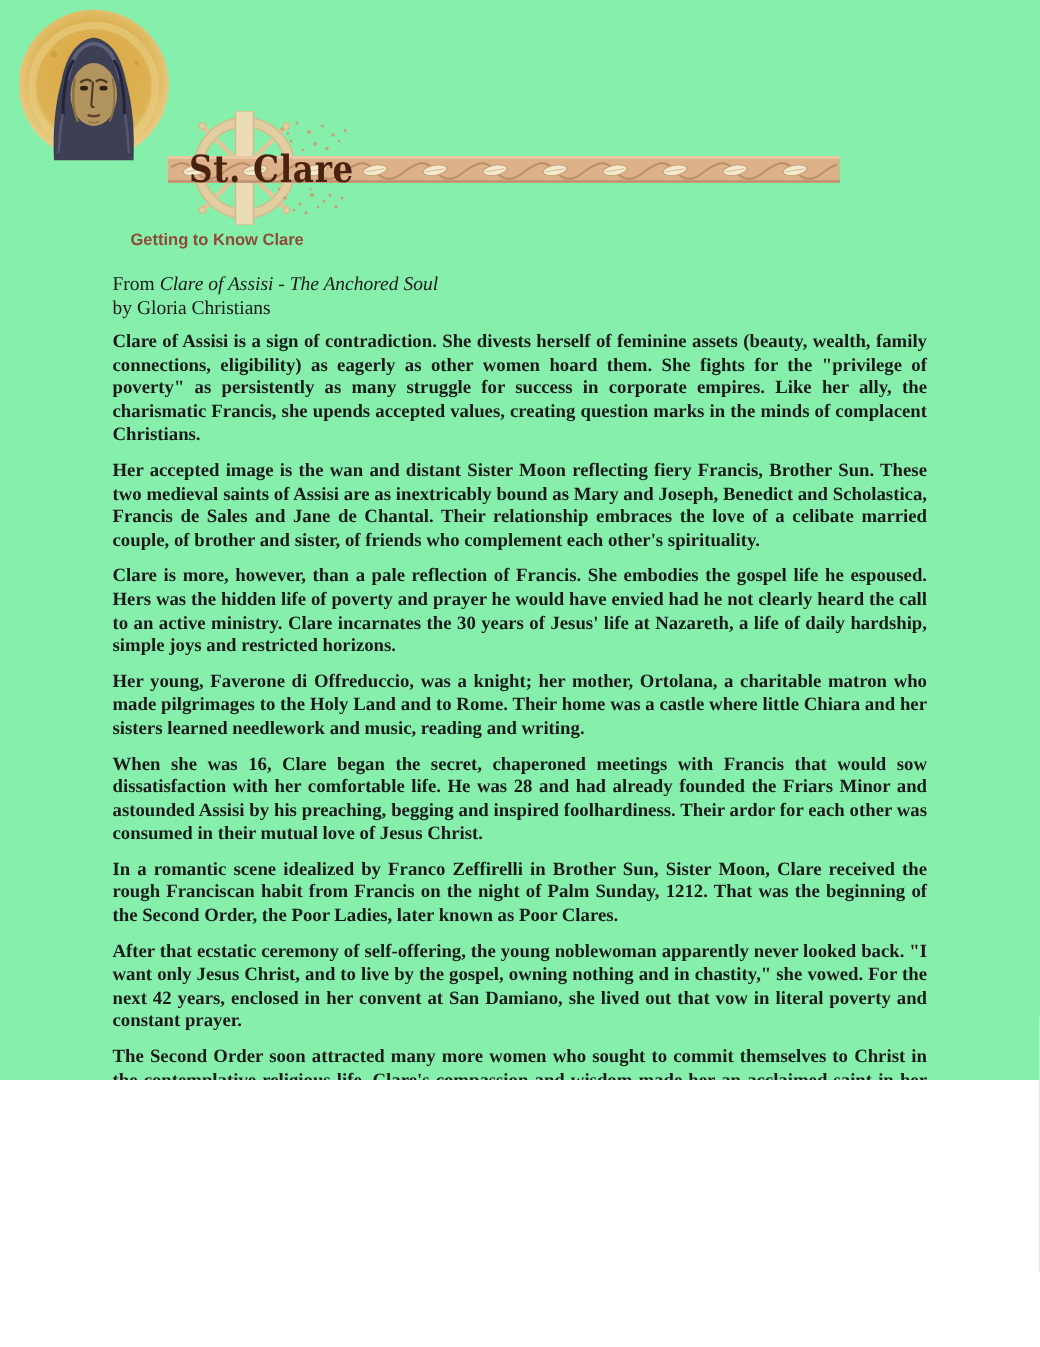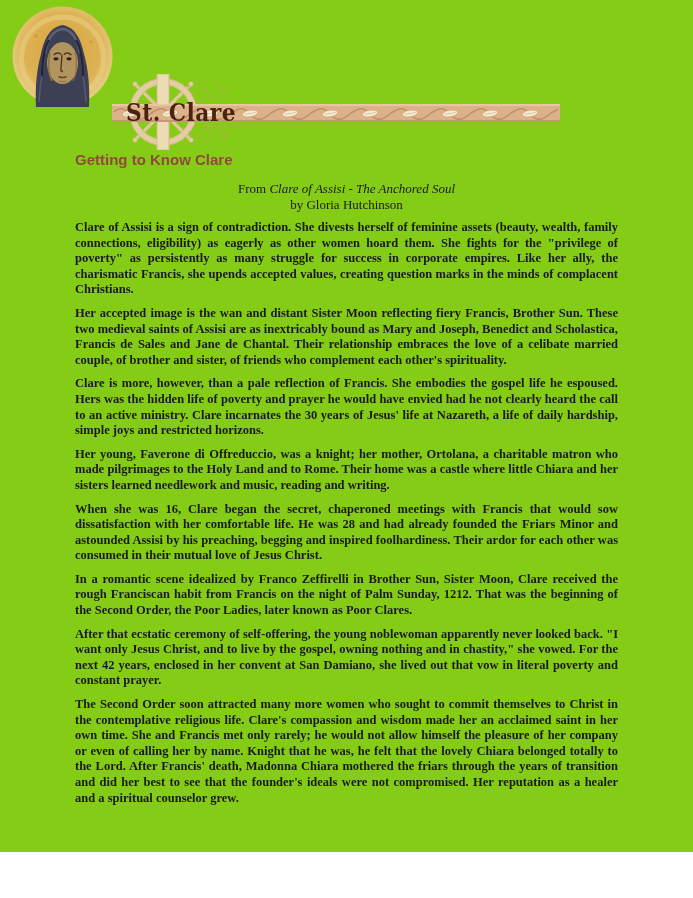--- a/index.html
+++ b/index.html
@@ -1,20 +1,20 @@
 <!DOCTYPE html>
 <html><head>
 <meta charset="utf-8">
 <style>
   html, body { margin: 0; padding: 0; background: #ffffff; }
   .page {
     position: relative;
     width: 693px;
-    height: 852px;
-    background: #84cc16;
+    height: 720px;
+    background: #86efac;
     overflow: hidden;
     font-family: "Liberation Serif", serif;
   }
   .icon-wrap {
     position: absolute;
     left: 12px;
     top: 6px;
     width: 101px;
     height: 101px;
   }
@@ -27,31 +27,30 @@
   }
   .content {
     position: absolute;
     left: 75px;
     top: 150px;
     width: 543px;
     color: #1a1a1a;
   }
   .heading {
     font-family: "Liberation Sans", sans-serif;
-    font-size: 15px;
+    font-size: 11px;
     font-weight: bold;
     color: #8f4a3a;
-    margin: 2px 0 0 0;
+    margin: 2px 0 0 12px;
     line-height: 16px;
   }
   .attr {
     font-size: 13px;
     line-height: 15.5px;
     margin: 13px 0 6px 0;
-    text-align: center;
   }
   .attr .book-title { font-style: italic; }
   .body-p {
     font-size: 12.5px;
     line-height: 15.6px;
     margin: 8px 0 0 0;
     text-align: justify;
     font-weight: bold;
   }
 </style>
@@ -169,21 +168,21 @@
       <text x="16" y="47" font-family="DejaVu Serif, serif" font-size="25" font-weight="bold" fill="#4a2310" letter-spacing="0.5" textLength="110" lengthAdjust="spacingAndGlyphs">St. Clare</text>
     </svg>
   </div>
 
   <div class="content">
     <h1 class="heading">Getting to Know Clare</h1>
 
     <p class="attr">
       <span>From</span>
       <span class="book-title">Clare of Assisi - The Anchored Soul</span><br>
-      <span>by Gloria Hutchinson</span>
+      <span>by Gloria Christians</span>
     </p>
 
     <p class="body-p">Clare of Assisi is a sign of contradiction. She divests herself of feminine assets (beauty, wealth, family connections, eligibility) as eagerly as other women hoard them. She fights for the "privilege of poverty" as persistently as many struggle for success in corporate empires. Like her ally, the charismatic Francis, she upends accepted values, creating question marks in the minds of complacent Christians.</p>
     <p class="body-p">Her accepted image is the wan and distant Sister Moon reflecting fiery Francis, Brother Sun. These two medieval saints of Assisi are as inextricably bound as Mary and Joseph, Benedict and Scholastica, Francis de Sales and Jane de Chantal. Their relationship embraces the love of a celibate married couple, of brother and sister, of friends who complement each other's spirituality.</p>
     <p class="body-p">Clare is more, however, than a pale reflection of Francis. She embodies the gospel life he espoused. Hers was the hidden life of poverty and prayer he would have envied had he not clearly heard the call to an active ministry. Clare incarnates the 30 years of Jesus' life at Nazareth, a life of daily hardship, simple joys and restricted horizons.</p>
     <p class="body-p">Her young, Faverone di Offreduccio, was a knight; her mother, Ortolana, a charitable matron who made pilgrimages to the Holy Land and to Rome. Their home was a castle where little Chiara and her sisters learned needlework and music, reading and writing.</p>
     <p class="body-p">When she was 16, Clare began the secret, chaperoned meetings with Francis that would sow dissatisfaction with her comfortable life. He was 28 and had already founded the Friars Minor and astounded Assisi by his preaching, begging and inspired foolhardiness. Their ardor for each other was consumed in their mutual love of Jesus Christ.</p>
     <p class="body-p">In a romantic scene idealized by Franco Zeffirelli in Brother Sun, Sister Moon, Clare received the rough Franciscan habit from Francis on the night of Palm Sunday, 1212. That was the beginning of the Second Order, the Poor Ladies, later known as Poor Clares.</p>
     <p class="body-p">After that ecstatic ceremony of self-offering, the young noblewoman apparently never looked back. "I want only Jesus Christ, and to live by the gospel, owning nothing and in chastity," she vowed. For the next 42 years, enclosed in her convent at San Damiano, she lived out that vow in literal poverty and constant prayer.</p>
     <p class="body-p">The Second Order soon attracted many more women who sought to commit themselves to Christ in the contemplative religious life. Clare's compassion and wisdom made her an acclaimed saint in her own time. She and Francis met only rarely; he would not allow himself the pleasure of her company or even of calling her by name. Knight that he was, he felt that the lovely Chiara belonged totally to the Lord. After Francis' death, Madonna Chiara mothered the friars through the years of transition and did her best to see that the founder's ideals were not compromised. Her reputation as a healer and a spiritual counselor grew.</p>

